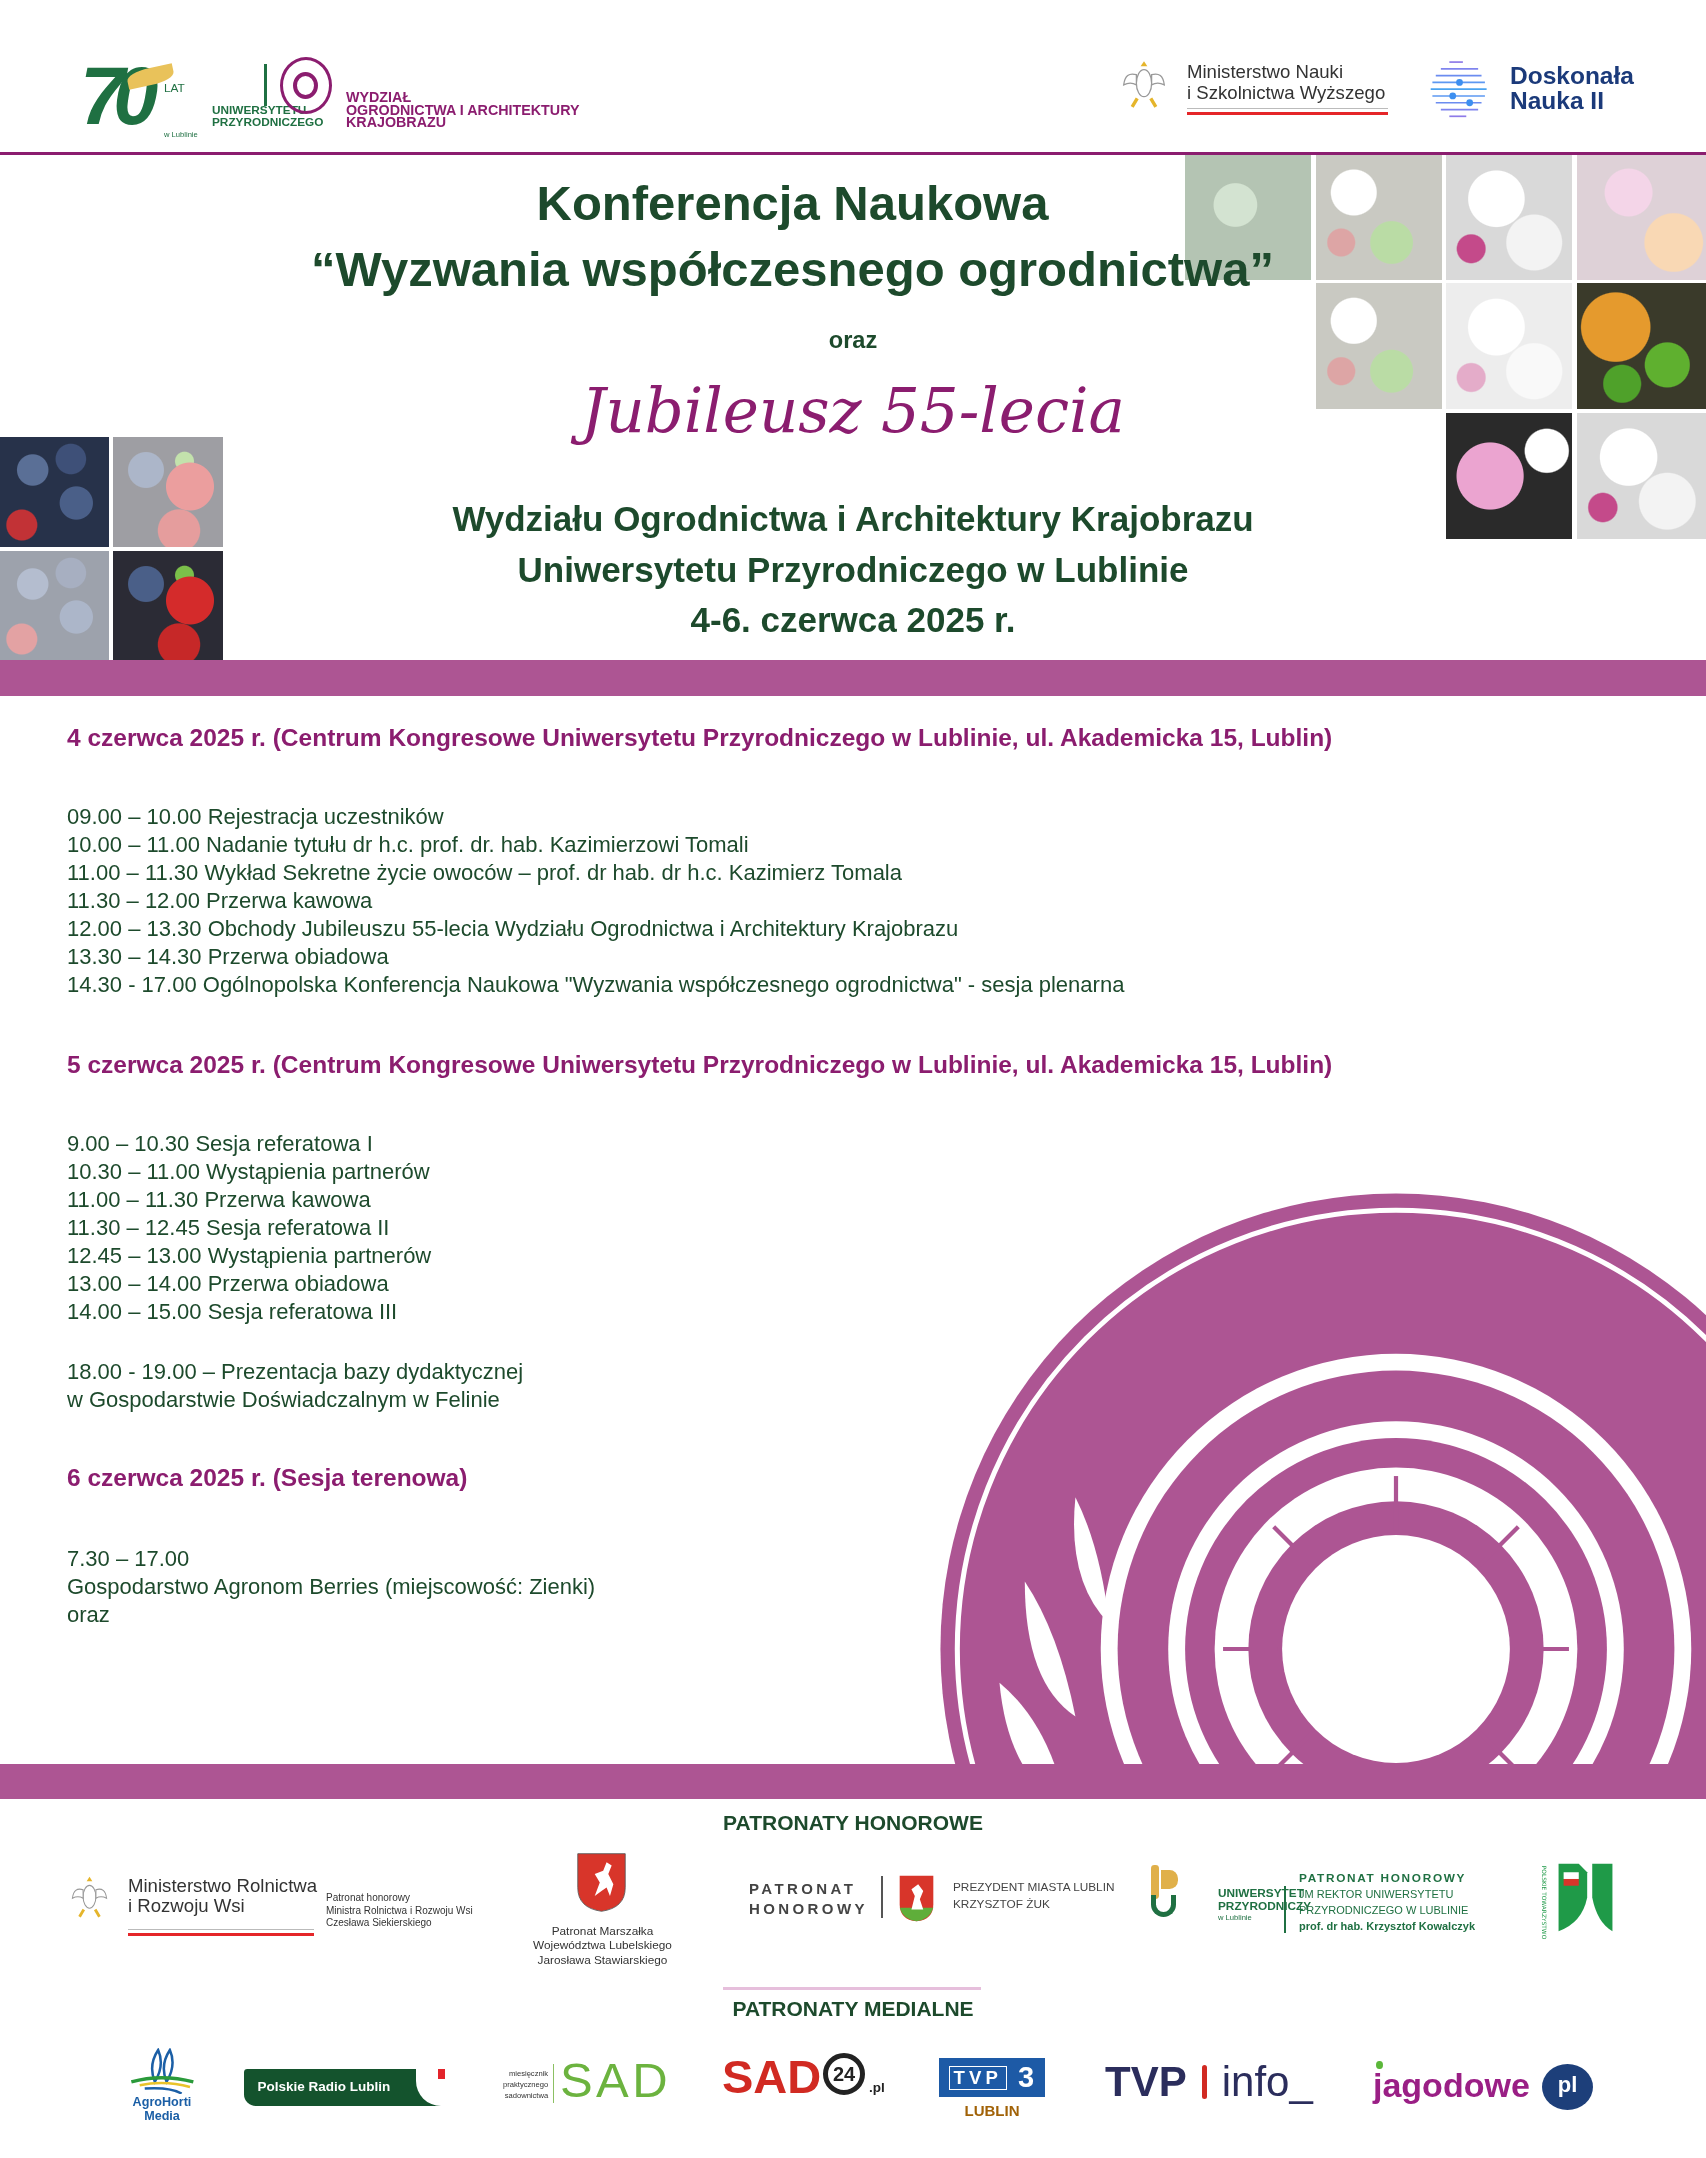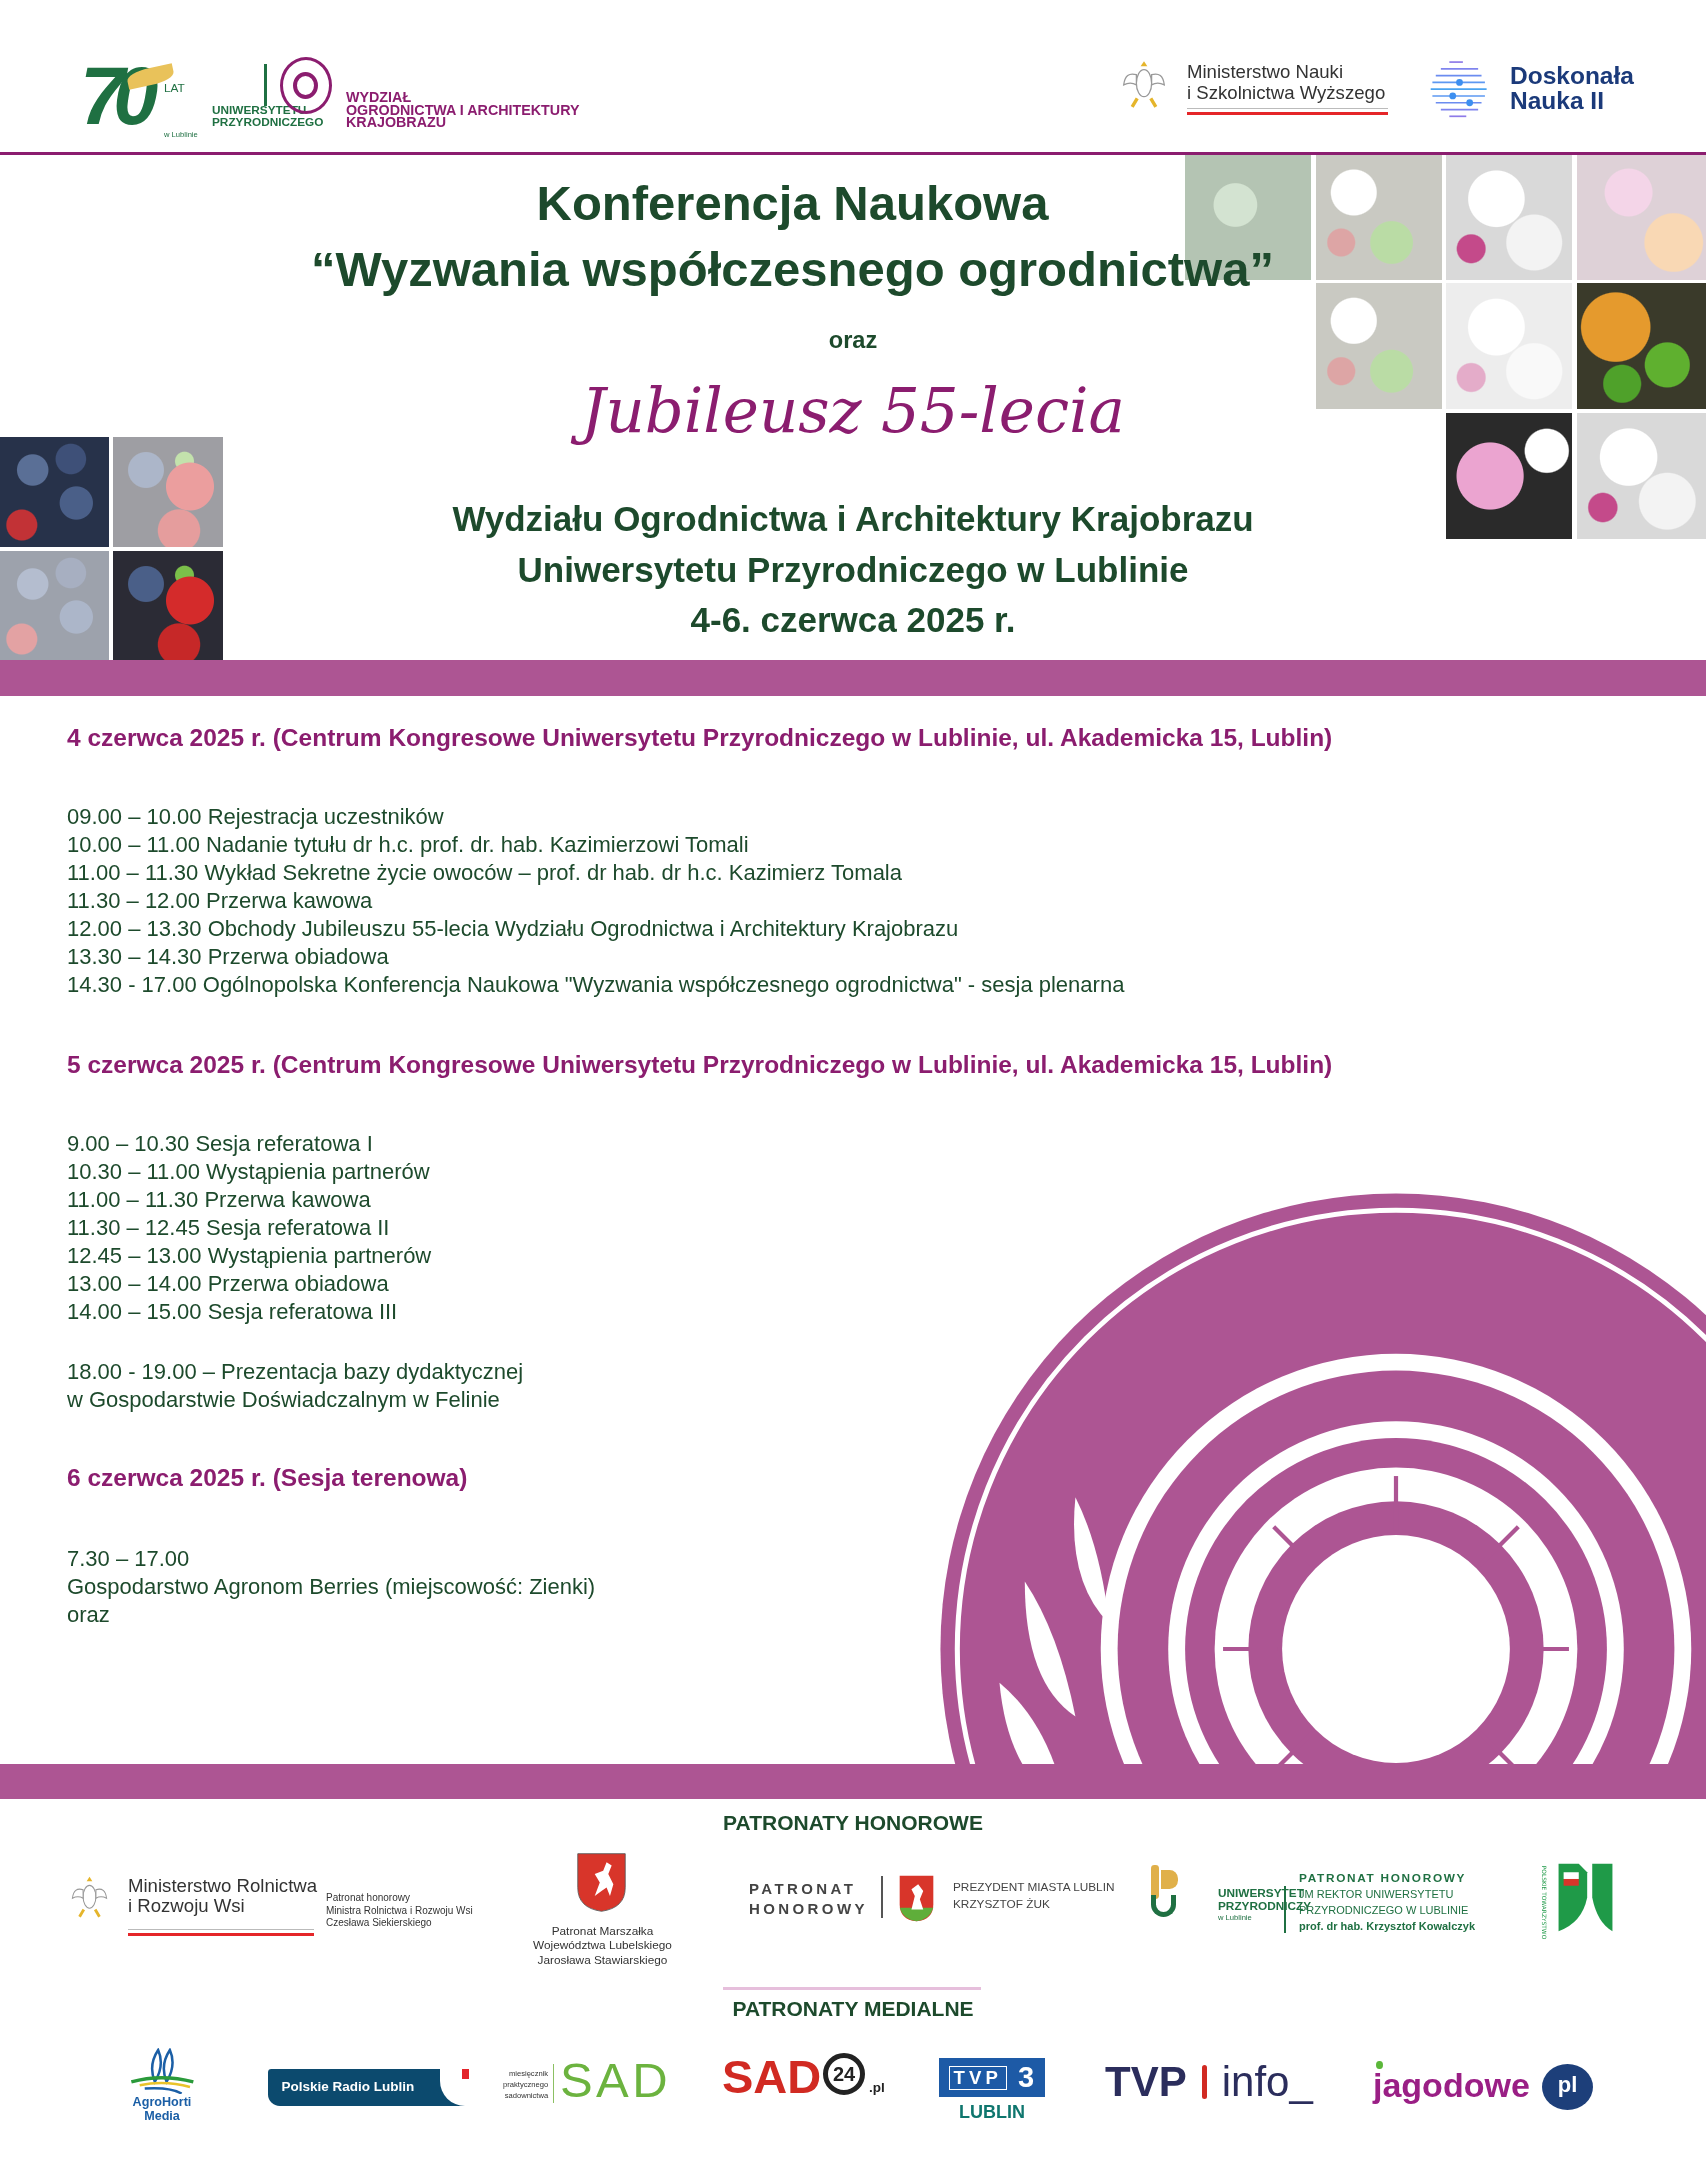--- a/index.html
+++ b/index.html
@@ -294,21 +294,21 @@
   <path d="M32 40 q-8 -20 4 -38 q8 18 -4 38z M46 40 q-8 -20 4 -38 q8 18 -4 38z" fill="none" stroke="#1b5fa6" stroke-width="3"></path>
   <path d="M4 40 q36 -10 74 0" stroke="#2a9a3a" stroke-width="4" fill="none"></path>
   <path d="M14 44 q30 -6 60 2" stroke="#e9c32a" stroke-width="3" fill="none"></path>
   <path d="M20 48 q30 -2 44 6" stroke="#1b5fa6" stroke-width="3" fill="none"></path>
 </svg>
 <div class="abs" style="left:120px;top:2095px;width:84px;text-align:center;font-size:12.6px;line-height:14.3px;font-weight:bold;color:#1b5fa6;">
   <div>AgroHorti</div>
     <div>Media</div>
 </div>
 
-<div class="abs" style="left:244px;top:2069px;width:199px;height:37px;background:#0c4a6e;border-radius:3.4px 0 0 11.8px;margin-left:24px;">
+<div class="abs" style="left:244px;top:2069px;width:199px;height:37px;background:#14532d;border-radius:3.4px 0 0 11.8px;">
   <div style="position:absolute;left:13.5px;top:10px;font-size:13.5px;font-weight:bold;color:#fff;">Polskie Radio Lublin</div>
   <div style="position:absolute;right:-1.7px;top:0;width:29px;height:37px;background:#fff;border-radius:0 0 0 25px;"></div>
   <div style="position:absolute;right:-1.7px;top:0;width:6.7px;height:10px;background:#e3242b;"></div>
 </div>
 
 <div class="abs" style="left:503px;top:2068px;font-size:7.6px;line-height:11px;color:#333;text-align:right;">
   <div>miesięcznik</div>
     <div>praktycznego</div>
     <div>sadownictwa</div>
 </div>
@@ -316,21 +316,21 @@
 <div class="abs" style="left:560px;top:2053px;font-size:49px;line-height:54px;color:#6cb33f;letter-spacing:3.4px;">SAD</div>
 
 <div class="abs" style="left:722px;top:2051px;font-size:47px;line-height:51px;font-weight:bold;color:#d12a22;">SAD</div>
 <div class="abs" style="left:823px;top:2053px;width:42px;height:42px;border:5px solid #222;border-radius:50%;box-sizing:border-box;text-align:center;font-size:20px;line-height:32px;font-weight:bold;color:#222;">24</div>
 <div class="abs" style="left:869px;top:2080px;font-size:13.5px;font-weight:bold;color:#222;">.pl</div>
 
 <div class="abs" style="left:939px;top:2058px;width:106px;height:39px;background:#1d5aa6;">
   <div style="position:absolute;left:10px;top:7.6px;height:22px;border:1.7px solid #fff;padding:0 3.4px;font-size:18.6px;line-height:22px;font-weight:bold;color:#fff;letter-spacing:4.2px;">TVP</div>
   <div style="position:absolute;left:79px;top:3.4px;font-size:29px;line-height:32px;font-weight:bold;color:#fff;">3</div>
 </div>
-<div class="abs" style="left:939px;top:2102px;width:106px;text-align:center;font-size:18px;font-weight:bold;color:#0f766e;">LUBLIN</div>
+<div class="abs" style="left:939px;top:2102px;width:106px;text-align:center;font-size:15px;font-weight:bold;color:#a16207;">LUBLIN</div>
 
 <div class="abs" style="left:1105px;top:2058px;font-size:42px;line-height:47px;font-weight:bold;color:#2b2d5c;">
   <span>TVP</span><span style="display:inline-block;width:5px;height:34px;background:#d12a22;margin:0 15px;vertical-align:-3.4px;border-radius:2.5px;"></span><span style="font-weight:normal;">info_</span>
 </div>
 
 <div class="abs" style="left:1373px;top:2064px;font-size:34px;line-height:42px;font-weight:bold;color:#9a1f85;">jagodowe</div>
 <div class="abs" style="left:1376px;top:2061px;width:6.7px;height:8.4px;background:#5bb73a;border-radius:50%;"></div>
 <div class="abs" style="left:1542px;top:2064px;width:51px;height:46px;background:#1d3f7a;border-radius:50%;text-align:center;font-size:22px;line-height:42px;font-weight:bold;color:#fff;">pl</div>
 
 

